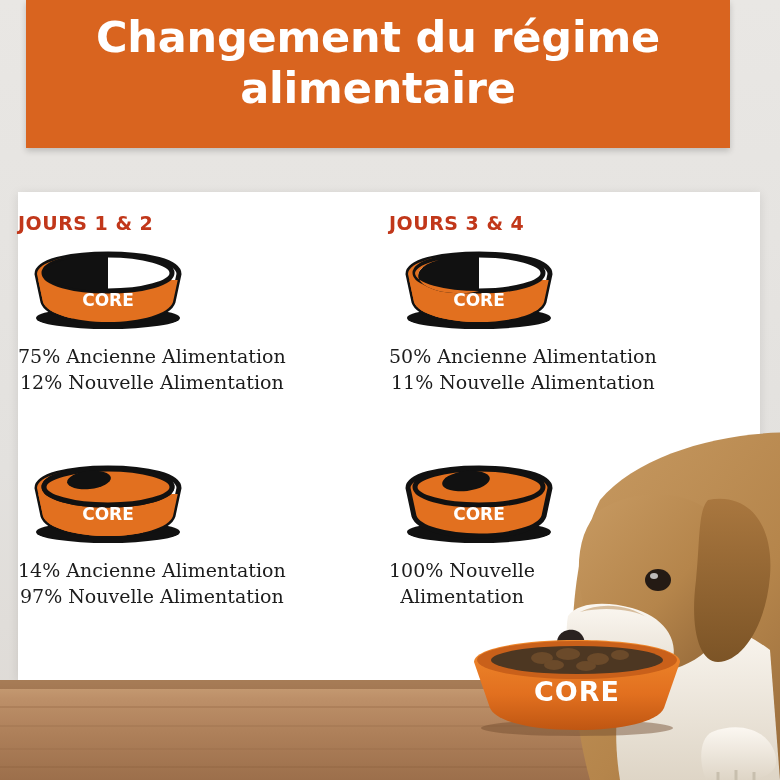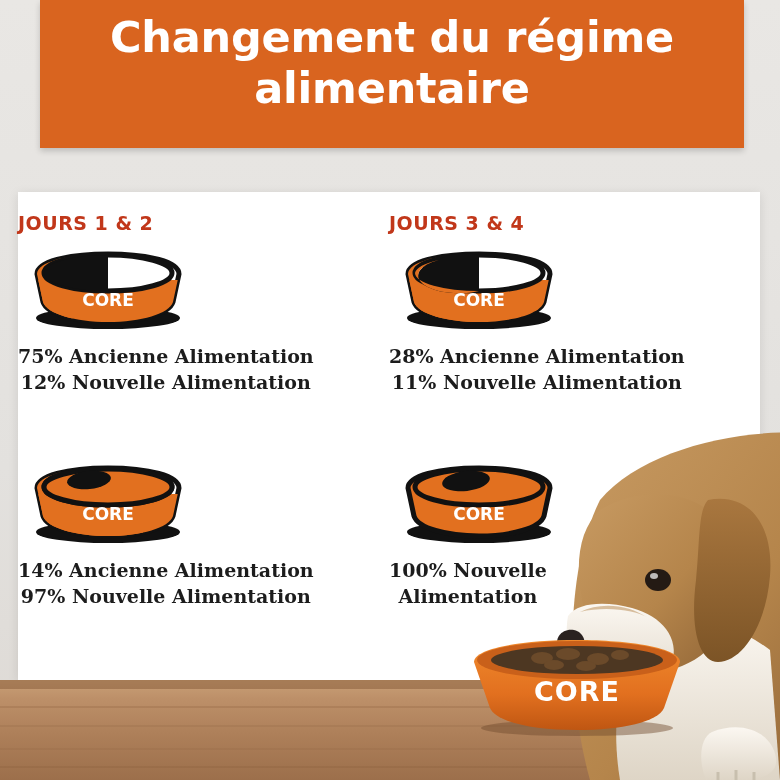--- a/index.html
+++ b/index.html
@@ -17,21 +17,21 @@
     position: relative;
     width: 780px;
     height: 780px;
     overflow: hidden;
     background: linear-gradient(180deg, #e9e7e4 0%, #e3e1de 60%, #ddd9d4 100%);
   }
 
   
   .banner {
     position: absolute;
-    left: 40px;
+    left: 26px;
     top: 0;
     width: 704px;
     height: 148px;
     background: #d9641f;
     box-shadow: 0 3px 6px rgba(0,0,0,0.18);
   }
   .banner-title {
     color: #ffffff;
     font-family: "DejaVu Sans", sans-serif;
     font-weight: bold;
@@ -85,21 +85,20 @@
     align-items: center;
     justify-content: center;
   }
   .cell-lines {
     margin-top: 10px;
     text-align: center;
     color: #1c1c1c;
     font-family: "DejaVu Serif", serif;
     font-size: 19px;
     line-height: 1.35;
-    font-weight: bold;
   }
   .cell-lines div { white-space: nowrap; }
 
   
   .table-top {
     position: absolute;
     left: 0;
     bottom: 0;
     width: 780px;
     height: 100px;
@@ -201,21 +200,21 @@
               <rect x="14" y="0" width="71" height="88" fill="#e2701f"></rect>
               <rect x="14" y="36" width="142" height="42" fill="#e2701f"></rect>
             </g>
             <ellipse cx="85" cy="29" rx="64" ry="18" fill="#ffffff" stroke="#111111" stroke-width="5"></ellipse>
             <path d="M45 16 A30 13 0 0 1 85 11 L85 47 A30 13 0 0 1 45 16 Z" fill="#111111"></path>
             <path d="M21 29 A64 18 0 0 1 45 16 A30 13 0 0 0 85 47 A64 18 0 0 1 21 29 Z" fill="#e2701f"></path>
             <text x="85" y="62" font-family="DejaVu Sans, sans-serif" font-size="17" font-weight="bold" fill="#ffffff" text-anchor="middle">CORE</text>
           </svg>
         </div>
         <div class="cell-lines">
-          <div>28% Ancienne Alimentation</div>
+          <div>50% Ancienne Alimentation</div>
           <div>11% Nouvelle Alimentation</div>
         </div>
       </div>
 
       <div class="cell">
         <div class="bowl-wrap">
           <svg width="170" height="88" viewBox="0 0 170 88" aria-hidden="true">
             <ellipse cx="85" cy="74" rx="72" ry="11" fill="#111111"></ellipse>
             <path d="M14 30 C14 18 44 10 85 10 C126 10 156 18 156 30 L150 58 C146 70 118 78 85 78 C52 78 24 70 20 58 Z" fill="#ffffff" stroke="#111111" stroke-width="5"></path>
             <clipPath id="c3">

